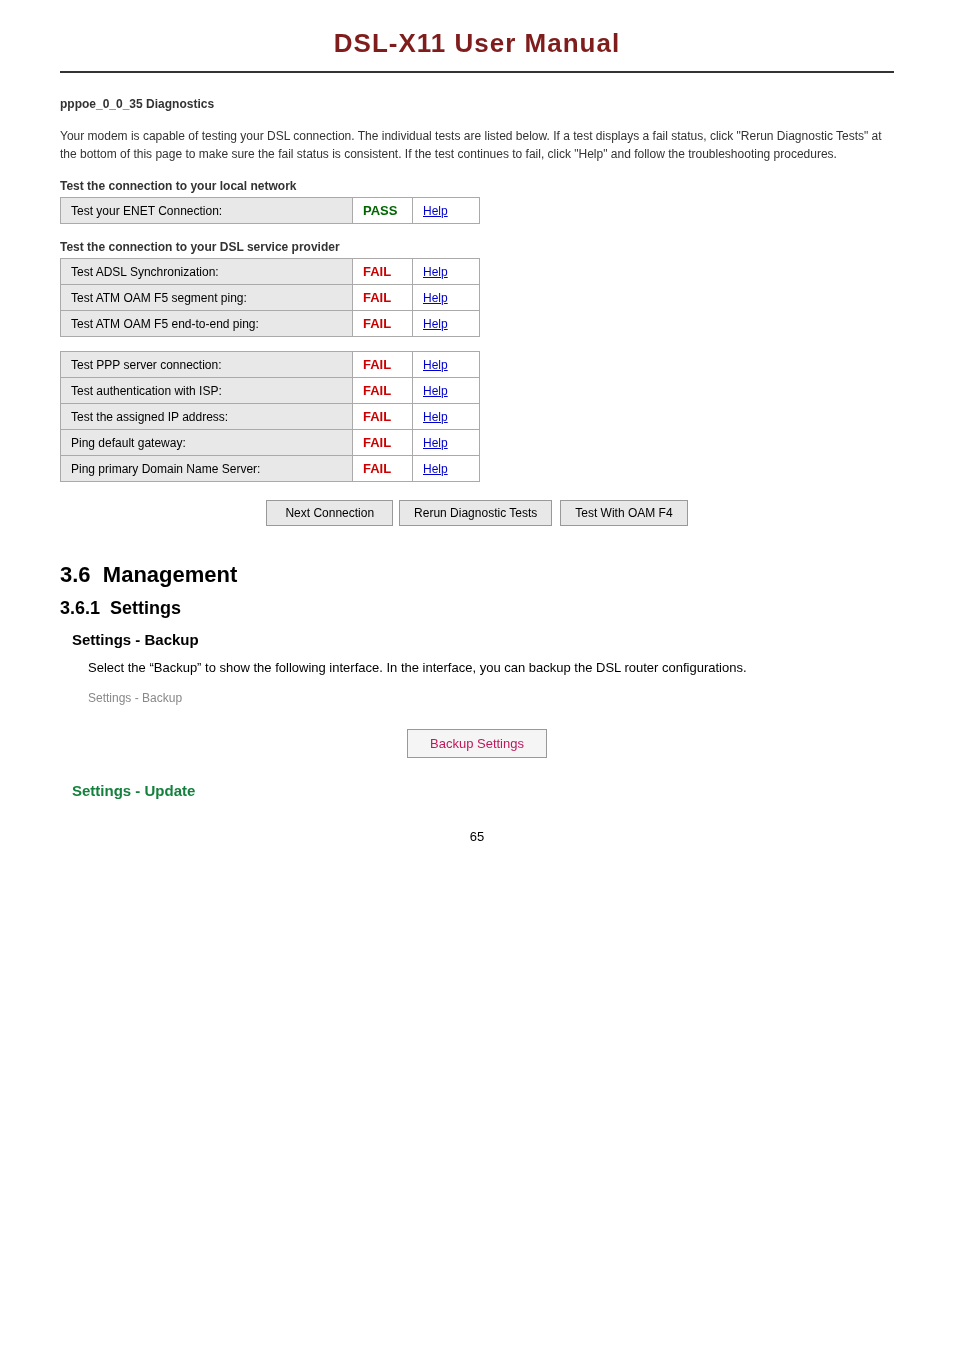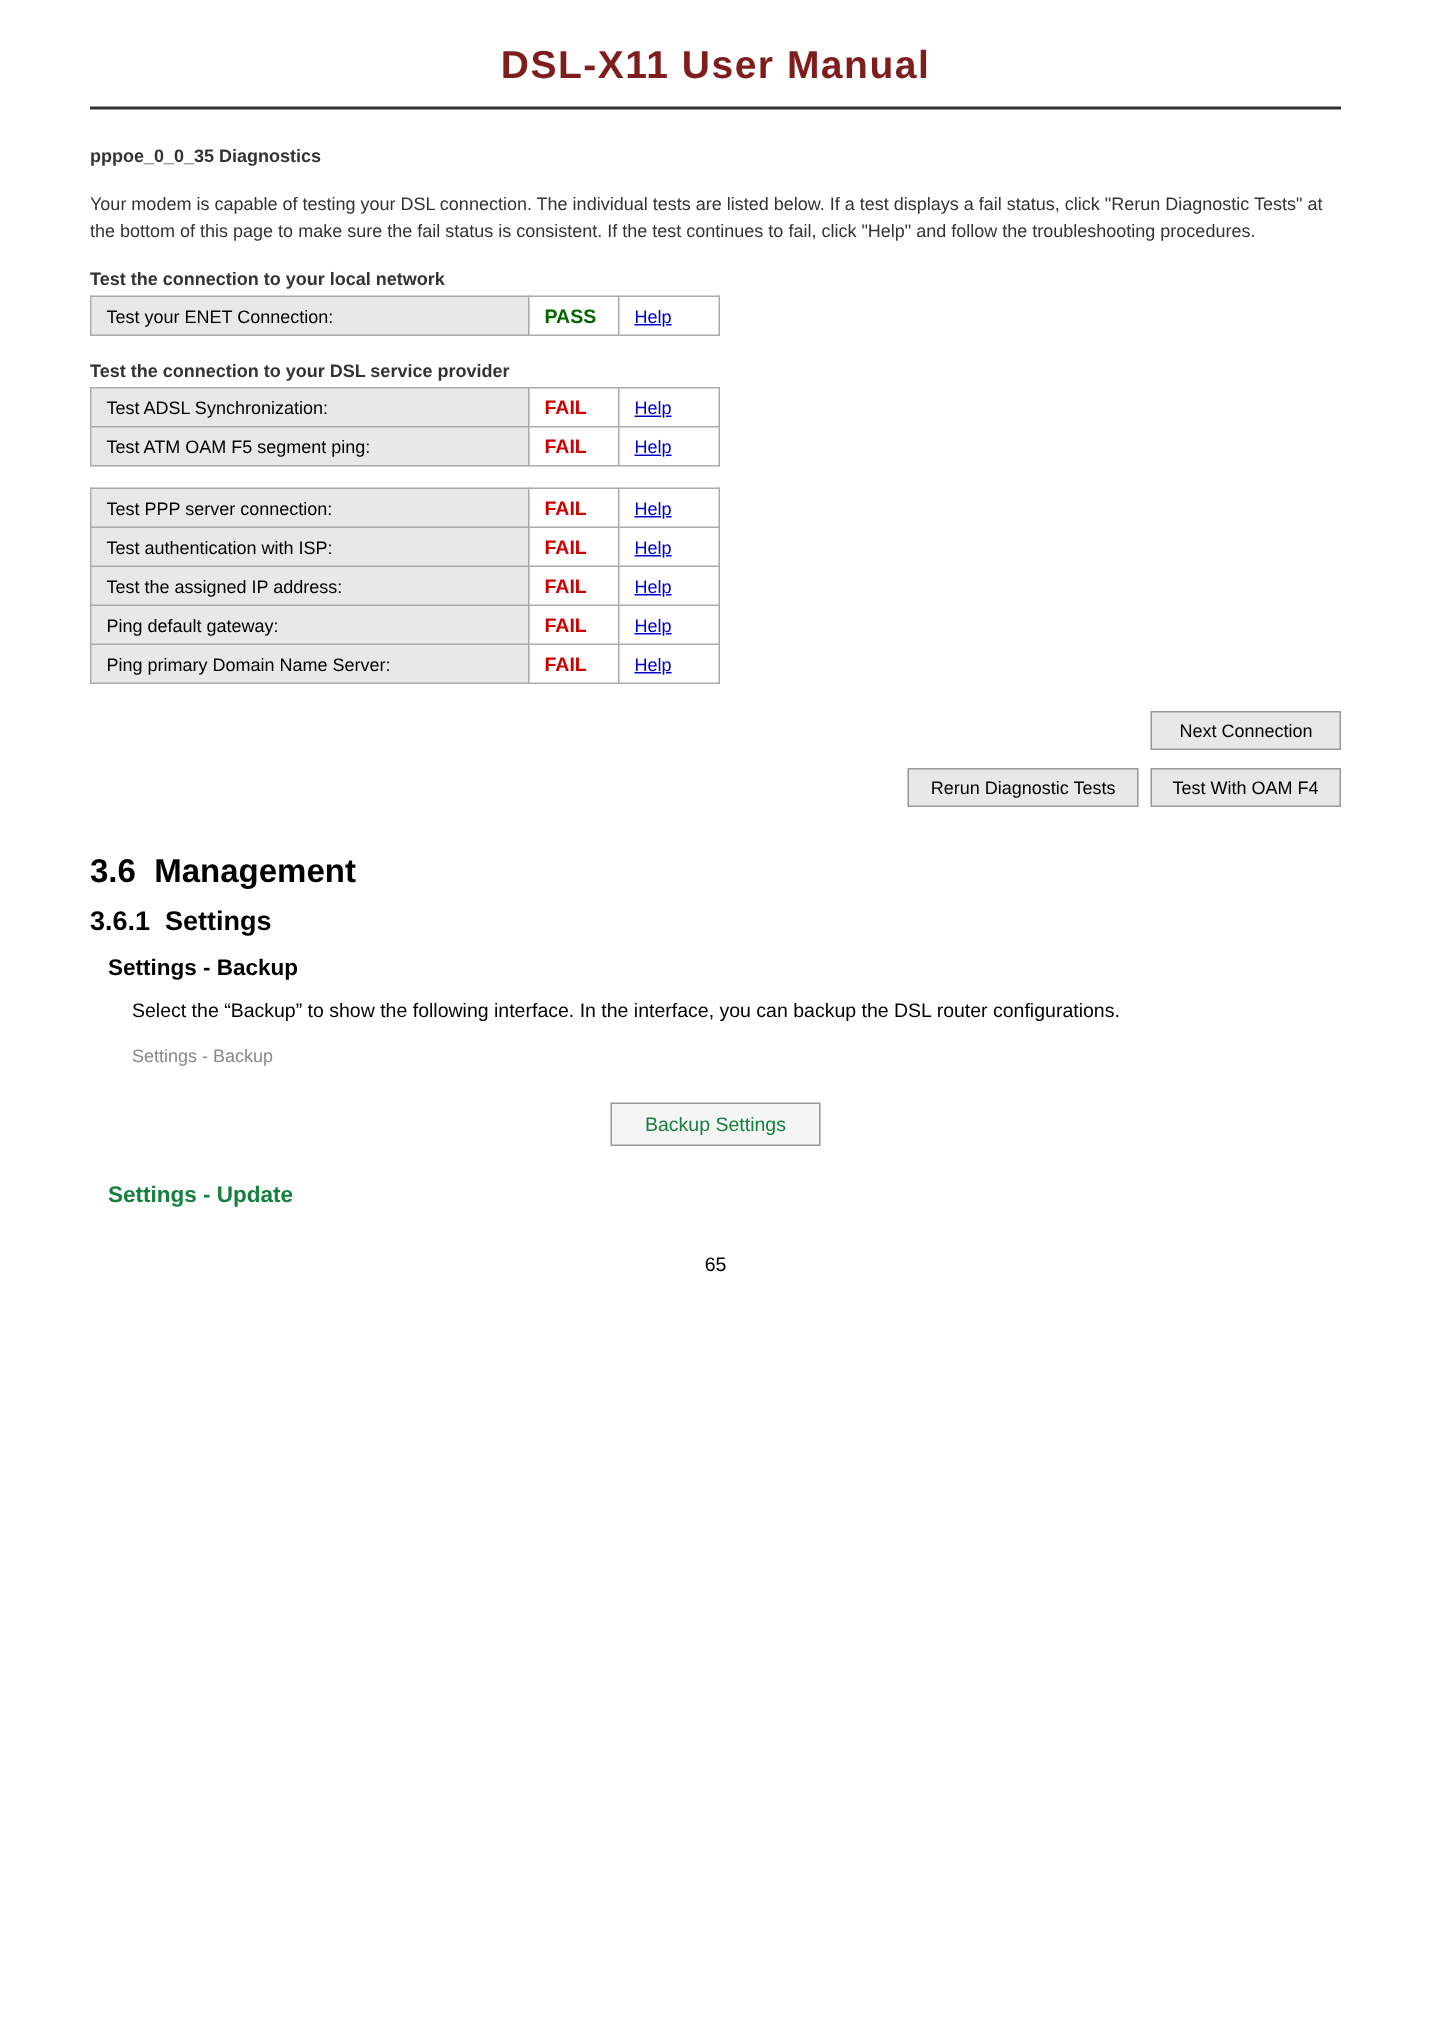--- a/index.html
+++ b/index.html
@@ -66,22 +66,21 @@
     .status-pass { color: #006600; }
     .status-fail { color: #cc0000; }
     td.help-cell a {
       color: #0000cc;
       text-decoration: underline;
       font-size: 12px;
     }
     .buttons-row {
       display: flex;
       justify-content: center;
-      flex-direction: column;
-      align-items: flex-end;
+      align-items: flex-start;
       gap: 6px;
       margin: 18px 0 30px 0;
     }
     .buttons-inner {
       display: flex;
       gap: 8px;
       align-items: center;
     }
     button.diag-btn {
       background: #e8e8e8;
@@ -144,21 +143,21 @@
       display: flex;
       justify-content: center;
       margin: 24px 0 24px 0;
     }
     button.backup-btn {
       background: #f5f5f5;
       border: 1px solid #999;
       padding: 6px 22px;
       font-size: 13px;
       cursor: pointer;
-      color: #15803d;
+      color: #be185d;
     }
     .page-number {
       text-align: center;
       font-size: 13px;
       margin-top: 30px;
       color: #000;
     }
     .section-update {
       font-size: 15px;
       font-weight: bold;
@@ -195,20 +194,25 @@
         <tr>
       <td class="label-cell">Test ADSL Synchronization:</td>
       <td class="status-cell status-fail">FAIL</td>
       <td class="help-cell"><a href="#">Help</a></td>
     </tr>
     <tr>
       <td class="label-cell">Test ATM OAM F5 segment ping:</td>
       <td class="status-cell status-fail">FAIL</td>
       <td class="help-cell"><a href="#">Help</a></td>
     </tr>
+    <tr>
+      <td class="label-cell">Test ATM OAM F5 end-to-end ping:</td>
+      <td class="status-cell status-fail">FAIL</td>
+      <td class="help-cell"><a href="#">Help</a></td>
+    </tr>
   </tbody>
     </table>
 
   <table class="diag-table">
     <tbody>
         <tr>
       <td class="label-cell">Test PPP server connection:</td>
       <td class="status-cell status-fail">FAIL</td>
       <td class="help-cell"><a href="#">Help</a></td>
     </tr>

